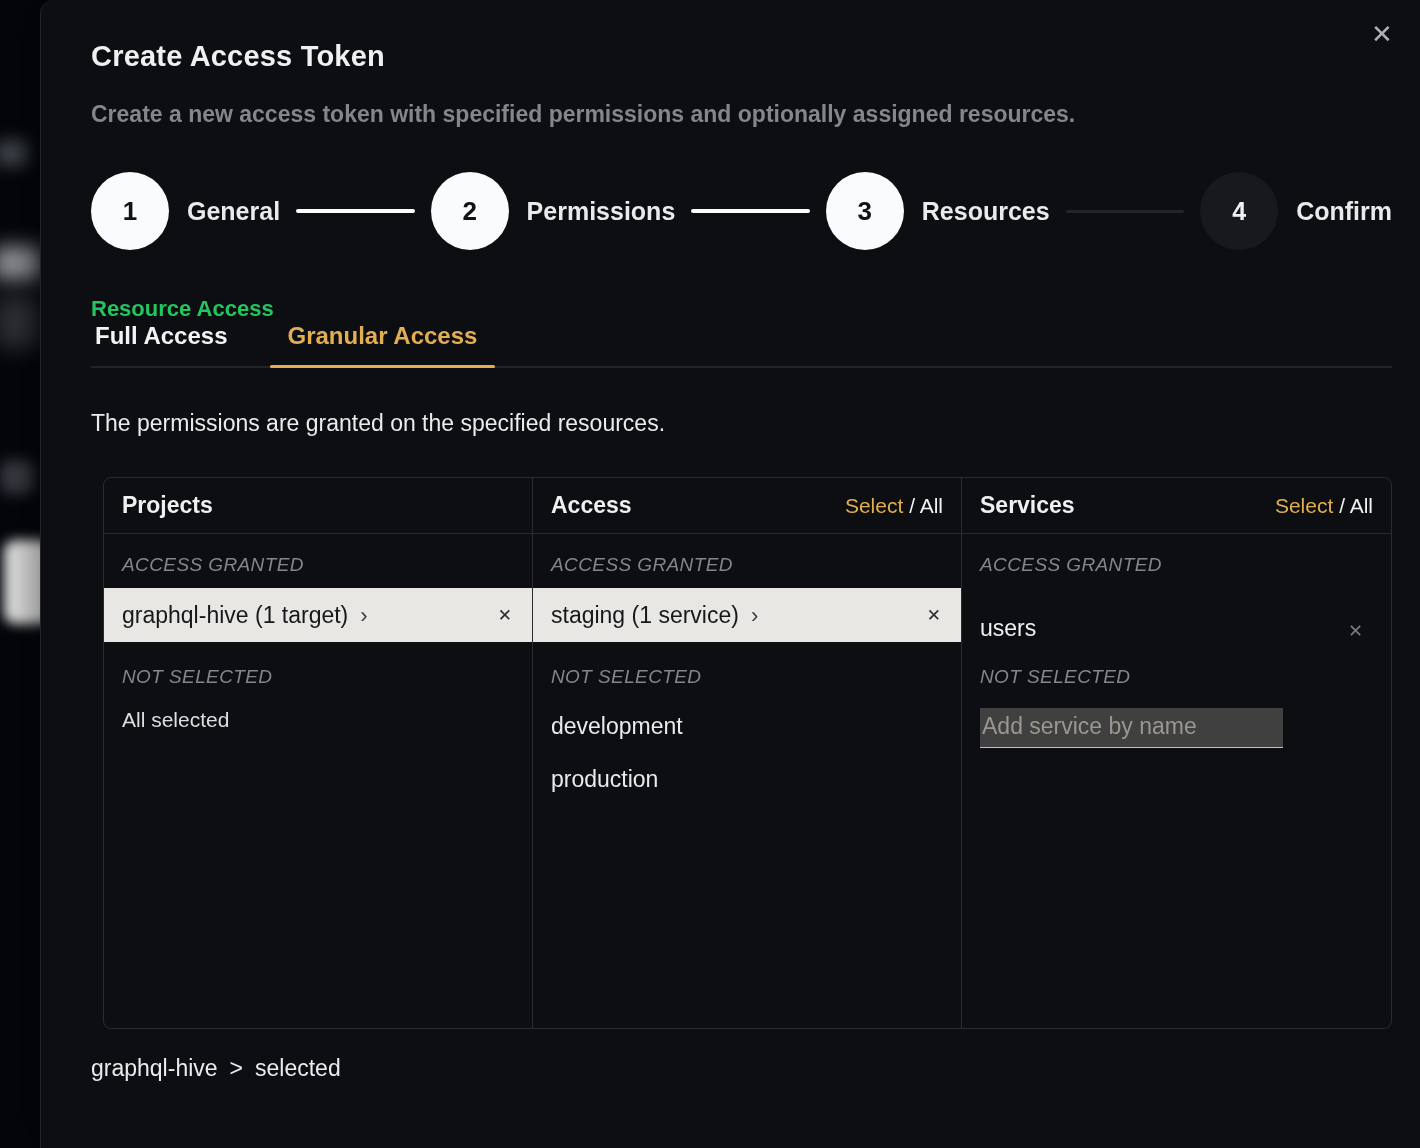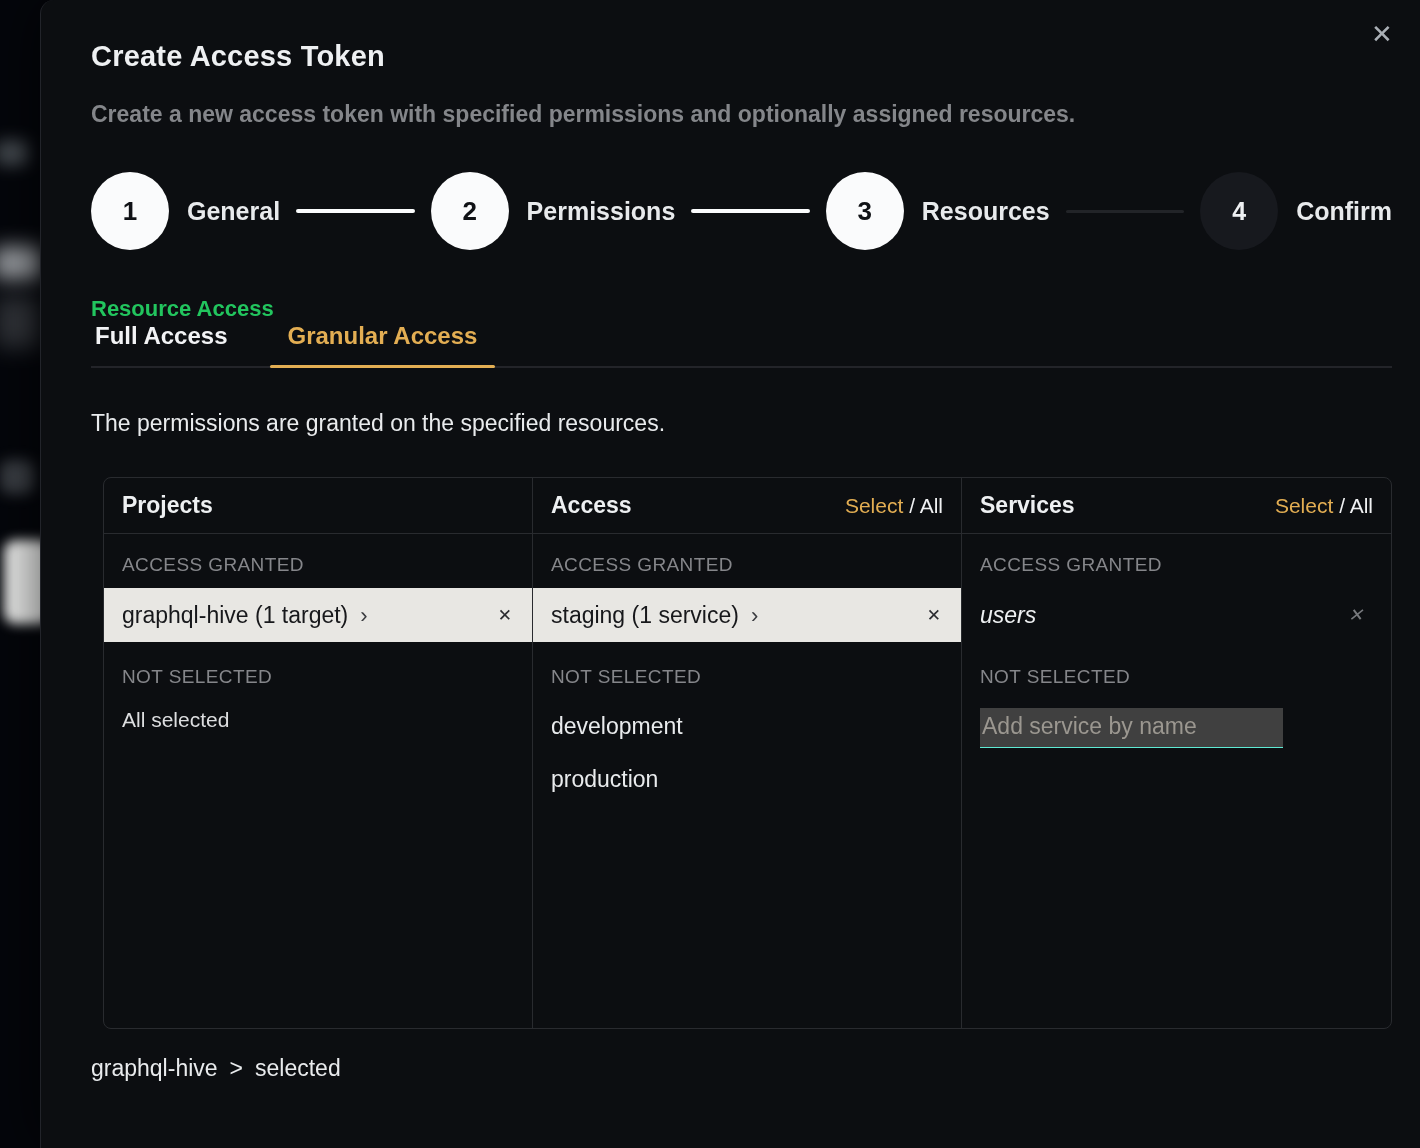--- a/index.html
+++ b/index.html
@@ -79,39 +79,38 @@
     height:56px; flex:0 0 56px;
     display:flex; align-items:center; justify-content:space-between;
     padding:0 18px; border-bottom:1px solid #292b2f;
   }
   .col-title { font-size:23px; font-weight:700; color:#eef0f2; }
   .select-all { font-size:21px; color:#f0f1f3; cursor:pointer; white-space:pre; }
   .select-all .accent { color:#e3ae53; }
 
   .sec-label {
     padding:20px 18px 12px 18px;
-    font-size:19px; color:#85868a; letter-spacing:.4px;
+    font-size:19px; color:#85868a; letter-spacing:.4px;font-style:italic;
   }
   .sec-label.ns { padding-top:24px; }
 
   .row-selected {
     height:54px; flex:0 0 54px;
     background:#e8e7e3; color:#17181b;
     display:flex; align-items:center; justify-content:space-between;
     padding:0 20px 0 18px; cursor:pointer;
   }
   .row-selected .txt { font-size:23px; display:flex; align-items:center; gap:12px; }
   .row-selected .chev { font-size:22px; color:#3a3c40; line-height:1; padding-top:2px; }
   .row-selected .x { font-size:17px; color:#2b2c30; cursor:pointer; }
 
   .row-granted {
     height:54px; flex:0 0 54px;
-    display:flex; align-items:center; justify-content:space-between;
+    display:flex; align-items:flex-end; justify-content:space-between;
     padding:0 28px 0 18px;
-    font-style:italic;
   }
   .row-granted .txt { font-size:23px; color:#eef0f2; }
   .row-granted .x { font-size:18px; color:#77797d; cursor:pointer; }
 
   .item { padding:13px 18px; font-size:23px; color:#e9ebed; cursor:pointer; }
   .item-muted { padding:8px 18px; font-size:21px; color:#dddee0; }
 
   .svc-input {
     margin:8px 0 0 18px; width:303px; height:40px;
     background:#404040; border:none; border-bottom:1px solid #5eead4;

